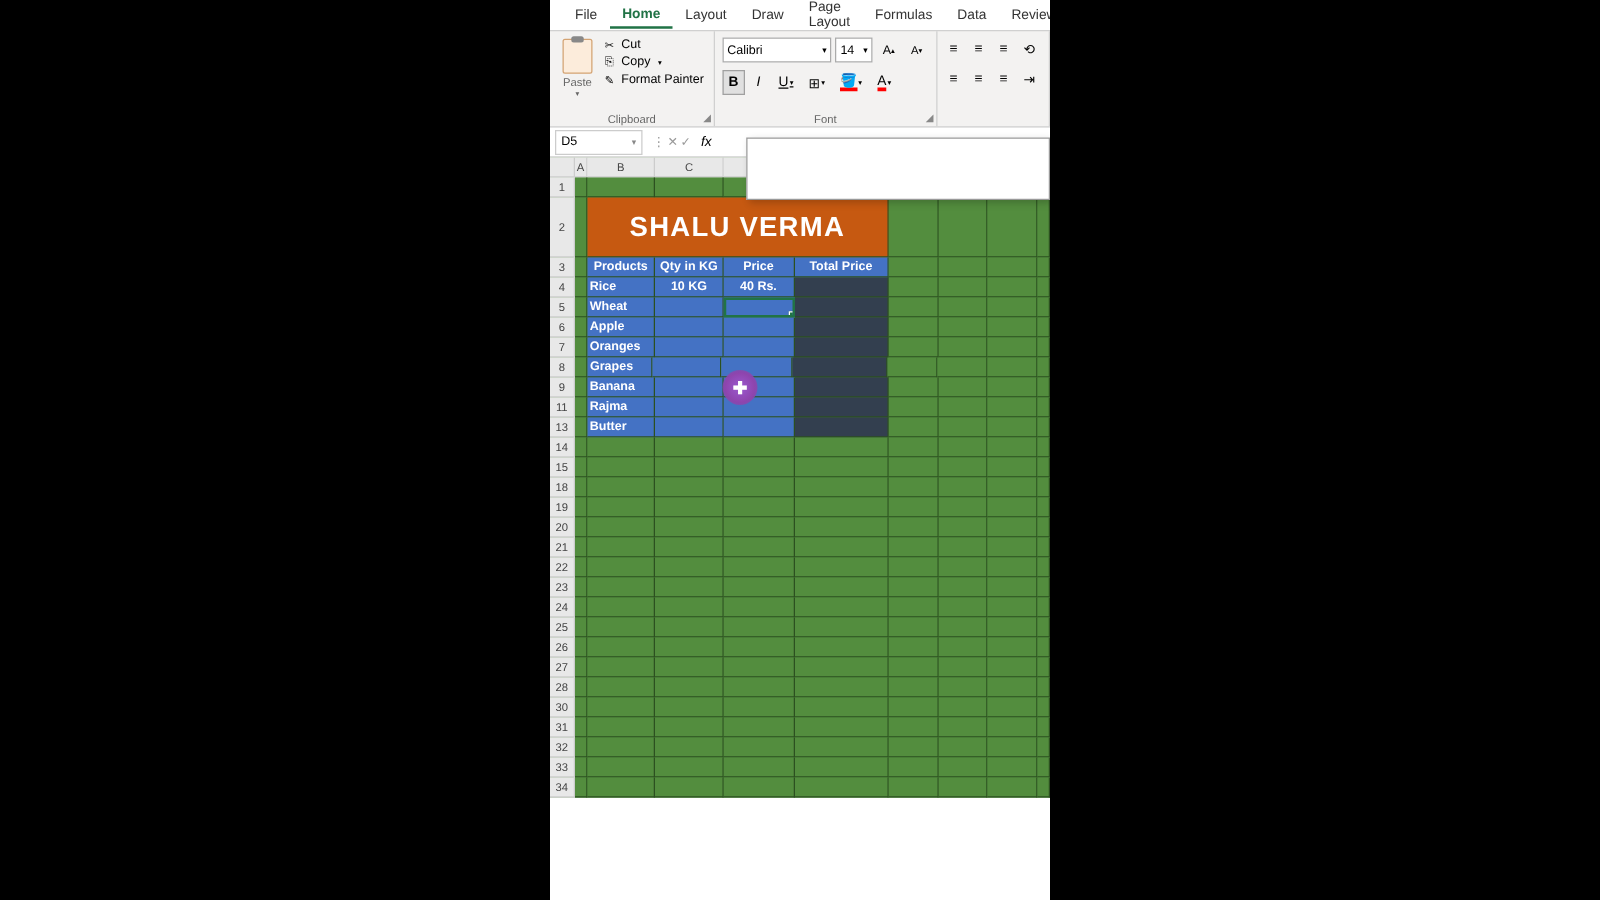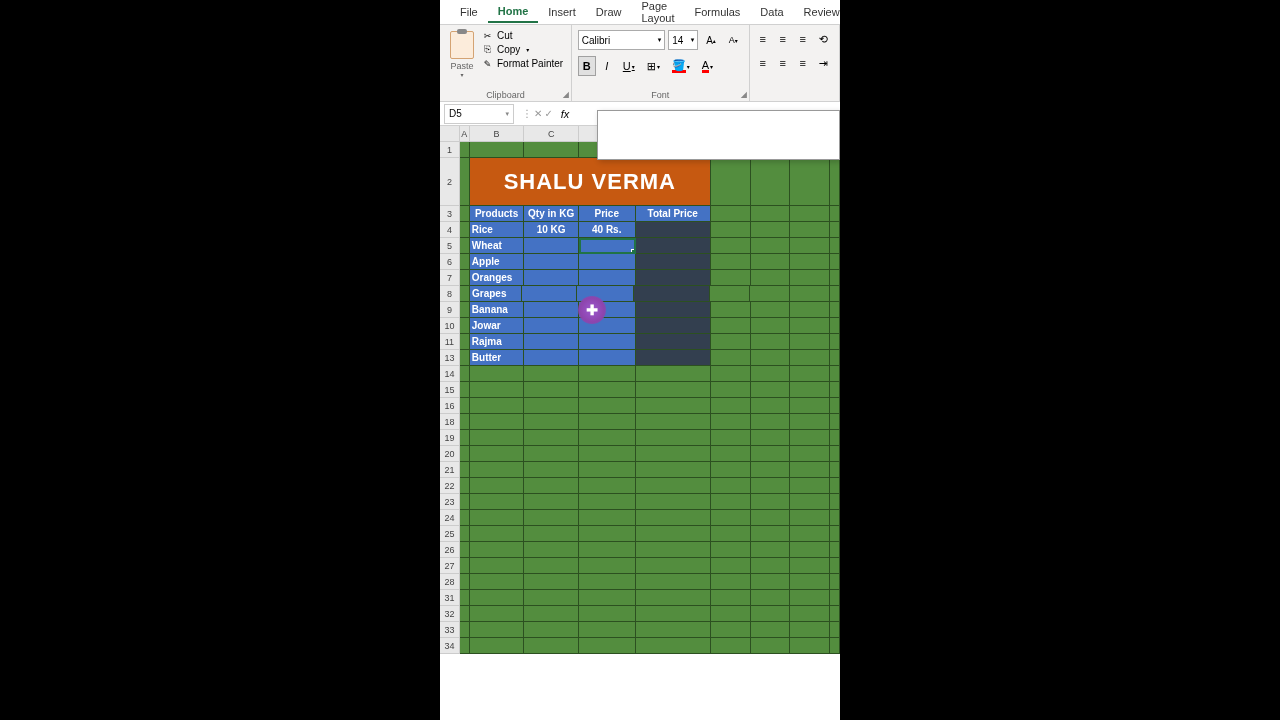--- a/index.html
+++ b/index.html
@@ -315,21 +315,21 @@
 }
 </style>
 </head>
 <body>
 
 <div class="app-window">
 
   <div class="ribbon-tabs">
     <span>File</span>
     <span class="active">Home</span>
-    <span>Insert</span>
+    <span>Layout</span>
     <span>Draw</span>
     <span>Page Layout</span>
     <span>Formulas</span>
     <span>Data</span>
     <span>Review</span>
 
   </div>
 
   <div class="ribbon-content">
 
@@ -537,32 +537,20 @@
           <div class="cell col-B prod-cell" style="width: 55px;">Banana</div>
           <div class="cell col-C data-cell" style="width: 55px;"></div>
           <div class="cell col-D data-cell" style="width: 57px;"></div>
           <div class="cell col-E tp-cell" style="width: 76px;"></div>
           <div class="cell col-F" style="width: 40px;"></div>
           <div class="cell col-G" style="width: 40px;"></div>
           <div class="cell col-H" style="width: 40px;"></div>
           <div class="cell col-I" style="width: 10px;"></div>
         </div>
         <div class="grid-row">
-          <div class="row-header">10</div>
-          <div class="cell col-A" style="width: 10px;"></div>
-          <div class="cell col-B prod-cell" style="width: 55px;">Jowar</div>
-          <div class="cell col-C data-cell" style="width: 55px;"></div>
-          <div class="cell col-D data-cell" style="width: 57px;"></div>
-          <div class="cell col-E tp-cell" style="width: 76px;"></div>
-          <div class="cell col-F" style="width: 40px;"></div>
-          <div class="cell col-G" style="width: 40px;"></div>
-          <div class="cell col-H" style="width: 40px;"></div>
-          <div class="cell col-I" style="width: 10px;"></div>
-        </div>
-        <div class="grid-row">
           <div class="row-header">11</div>
           <div class="cell col-A" style="width: 10px;"></div>
           <div class="cell col-B prod-cell" style="width: 55px;">Rajma</div>
           <div class="cell col-C data-cell" style="width: 55px;"></div>
           <div class="cell col-D data-cell" style="width: 57px;"></div>
           <div class="cell col-E tp-cell" style="width: 76px;"></div>
           <div class="cell col-F" style="width: 40px;"></div>
           <div class="cell col-G" style="width: 40px;"></div>
           <div class="cell col-H" style="width: 40px;"></div>
           <div class="cell col-I" style="width: 10px;"></div>
@@ -597,32 +585,20 @@
           <div class="cell col-B" style="width: 55px;"></div>
           <div class="cell col-C" style="width: 55px;"></div>
           <div class="cell col-D" style="width: 57px;"></div>
           <div class="cell col-E" style="width: 76px;"></div>
           <div class="cell col-F" style="width: 40px;"></div>
           <div class="cell col-G" style="width: 40px;"></div>
           <div class="cell col-H" style="width: 40px;"></div>
           <div class="cell col-I" style="width: 10px;"></div>
         </div>
         <div class="grid-row">
-          <div class="row-header">16</div>
-          <div class="cell col-A" style="width: 10px;"></div>
-          <div class="cell col-B" style="width: 55px;"></div>
-          <div class="cell col-C" style="width: 55px;"></div>
-          <div class="cell col-D" style="width: 57px;"></div>
-          <div class="cell col-E" style="width: 76px;"></div>
-          <div class="cell col-F" style="width: 40px;"></div>
-          <div class="cell col-G" style="width: 40px;"></div>
-          <div class="cell col-H" style="width: 40px;"></div>
-          <div class="cell col-I" style="width: 10px;"></div>
-        </div>
-        <div class="grid-row">
           <div class="row-header">18</div>
           <div class="cell col-A" style="width: 10px;"></div>
           <div class="cell col-B" style="width: 55px;"></div>
           <div class="cell col-C" style="width: 55px;"></div>
           <div class="cell col-D" style="width: 57px;"></div>
           <div class="cell col-E" style="width: 76px;"></div>
           <div class="cell col-F" style="width: 40px;"></div>
           <div class="cell col-G" style="width: 40px;"></div>
           <div class="cell col-H" style="width: 40px;"></div>
           <div class="cell col-I" style="width: 10px;"></div>
@@ -730,20 +706,32 @@
           <div class="cell col-C" style="width: 55px;"></div>
           <div class="cell col-D" style="width: 57px;"></div>
           <div class="cell col-E" style="width: 76px;"></div>
           <div class="cell col-F" style="width: 40px;"></div>
           <div class="cell col-G" style="width: 40px;"></div>
           <div class="cell col-H" style="width: 40px;"></div>
           <div class="cell col-I" style="width: 10px;"></div>
         </div>
         <div class="grid-row">
           <div class="row-header">28</div>
+          <div class="cell col-A" style="width: 10px;"></div>
+          <div class="cell col-B" style="width: 55px;"></div>
+          <div class="cell col-C" style="width: 55px;"></div>
+          <div class="cell col-D" style="width: 57px;"></div>
+          <div class="cell col-E" style="width: 76px;"></div>
+          <div class="cell col-F" style="width: 40px;"></div>
+          <div class="cell col-G" style="width: 40px;"></div>
+          <div class="cell col-H" style="width: 40px;"></div>
+          <div class="cell col-I" style="width: 10px;"></div>
+        </div>
+        <div class="grid-row">
+          <div class="row-header">30</div>
           <div class="cell col-A" style="width: 10px;"></div>
           <div class="cell col-B" style="width: 55px;"></div>
           <div class="cell col-C" style="width: 55px;"></div>
           <div class="cell col-D" style="width: 57px;"></div>
           <div class="cell col-E" style="width: 76px;"></div>
           <div class="cell col-F" style="width: 40px;"></div>
           <div class="cell col-G" style="width: 40px;"></div>
           <div class="cell col-H" style="width: 40px;"></div>
           <div class="cell col-I" style="width: 10px;"></div>
         </div>

